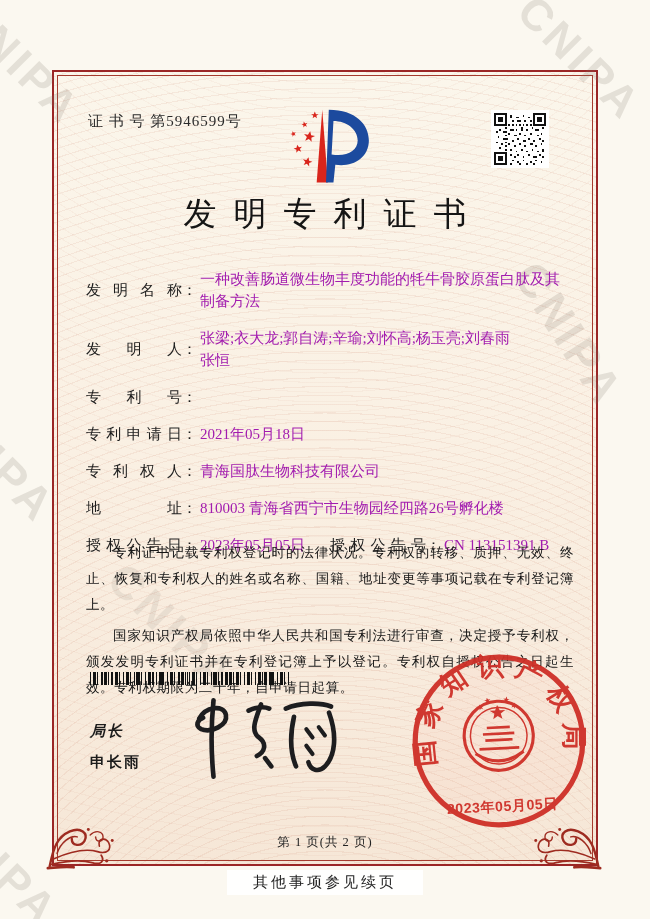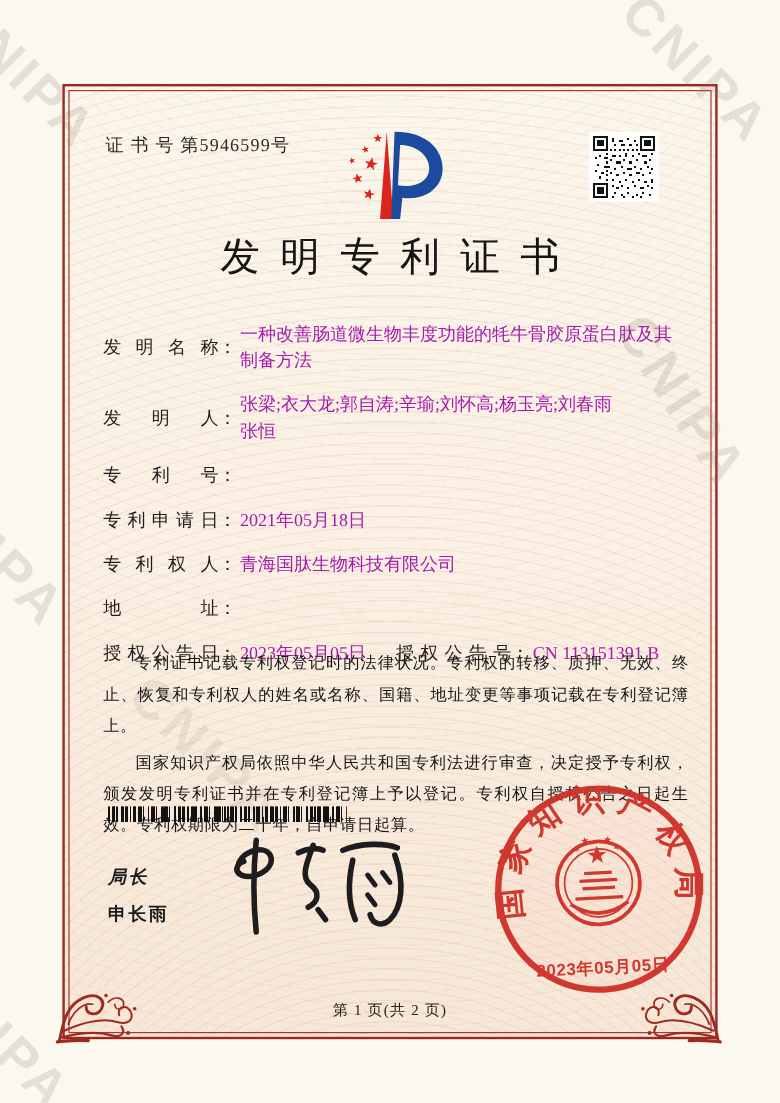--- a/index.html
+++ b/index.html
@@ -166,20 +166,21 @@
           <div class="field">
         <span class="flabel">专利权人</span>
             <span class="fcolon">：</span>
         <span class="fvalue">青海国肽生物科技有限公司</span>
       </div>
         </div>
       <div class="frow">
           <div class="field">
         <span class="flabel">地址</span>
             <span class="fcolon">：</span>
+        <span class="fvalue">810003 青海省西宁市生物园经四路26号孵化楼</span>
       </div>
         </div>
       <div class="frow">
         <div class="field pair1">
           <span class="flabel">授权公告日</span>
             <span class="fcolon">：</span>
           <span class="fvalue">2023年05月05日</span>
         </div>
         <div class="field">
           <span class="flabel">授权公告号</span>
@@ -232,20 +233,21 @@
         <use href="#sstar" transform="translate(85,58) scale(7.5)"></use>
         <use href="#sstar" transform="translate(69,52) scale(3) rotate(-20)"></use>
         <use href="#sstar" transform="translate(76,46) scale(3) rotate(-10)"></use>
         <use href="#sstar" transform="translate(94,46) scale(3) rotate(10)"></use>
         <use href="#sstar" transform="translate(101,52) scale(3) rotate(20)"></use>
       </g>
       <text x="85" y="152" fill="#ce2f27" font-size="13.5" font-weight="bold" font-family="Liberation Sans, DejaVu Sans, sans-serif" text-anchor="middle" letter-spacing="0.5">2023年05月05日</text>
     </svg>
 
     <div class="page-info">第 1 页(共 2 页)</div>
+    <div class="cont-note">其他事项参见续页</div>
   </div>
 
   <svg class="flourish fl-bl" width="92" height="92" viewBox="0 0 100 100">
     <g fill="none" stroke="#9e2b20" stroke-linecap="round">
       <path d="M4,96 C8,76 12,64 26,58 C38,53 46,60 42,68 C38,75 28,74 28,66" stroke-width="2.6"></path>
       <path d="M6,94 C22,90 36,88 50,92 C60,95 64,90 60,84" stroke-width="2"></path>
       <path d="M12,82 C16,70 26,62 34,64" stroke-width="1.6"></path>
       <path d="M8,88 C26,80 42,76 56,80 C66,83 72,78 68,70 C64,64 56,66 58,74" stroke-width="1.8"></path>
       <path d="M48,62 C54,56 62,58 62,64 C62,70 54,70 54,64" stroke-width="1.5"></path>
       <path d="M2,98 C14,97 20,96 30,97" stroke-width="3"></path>

